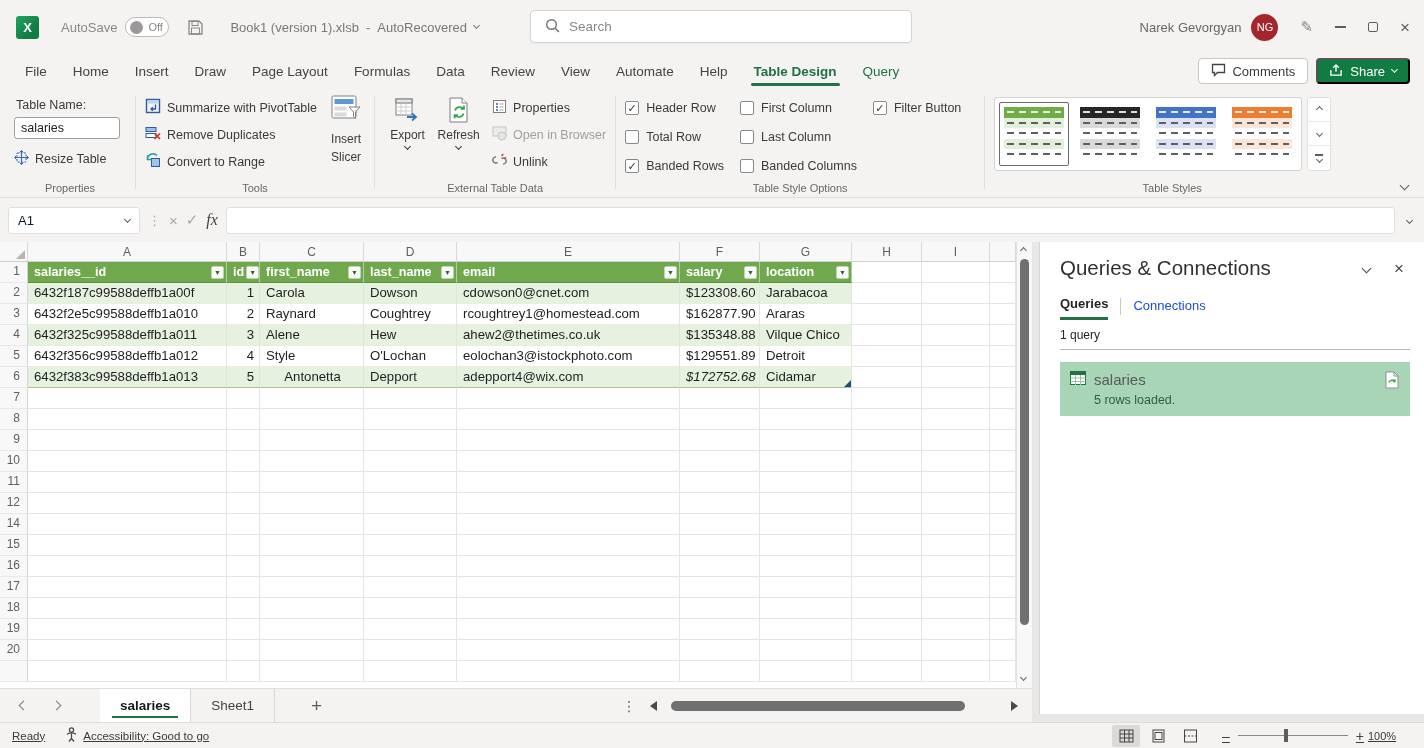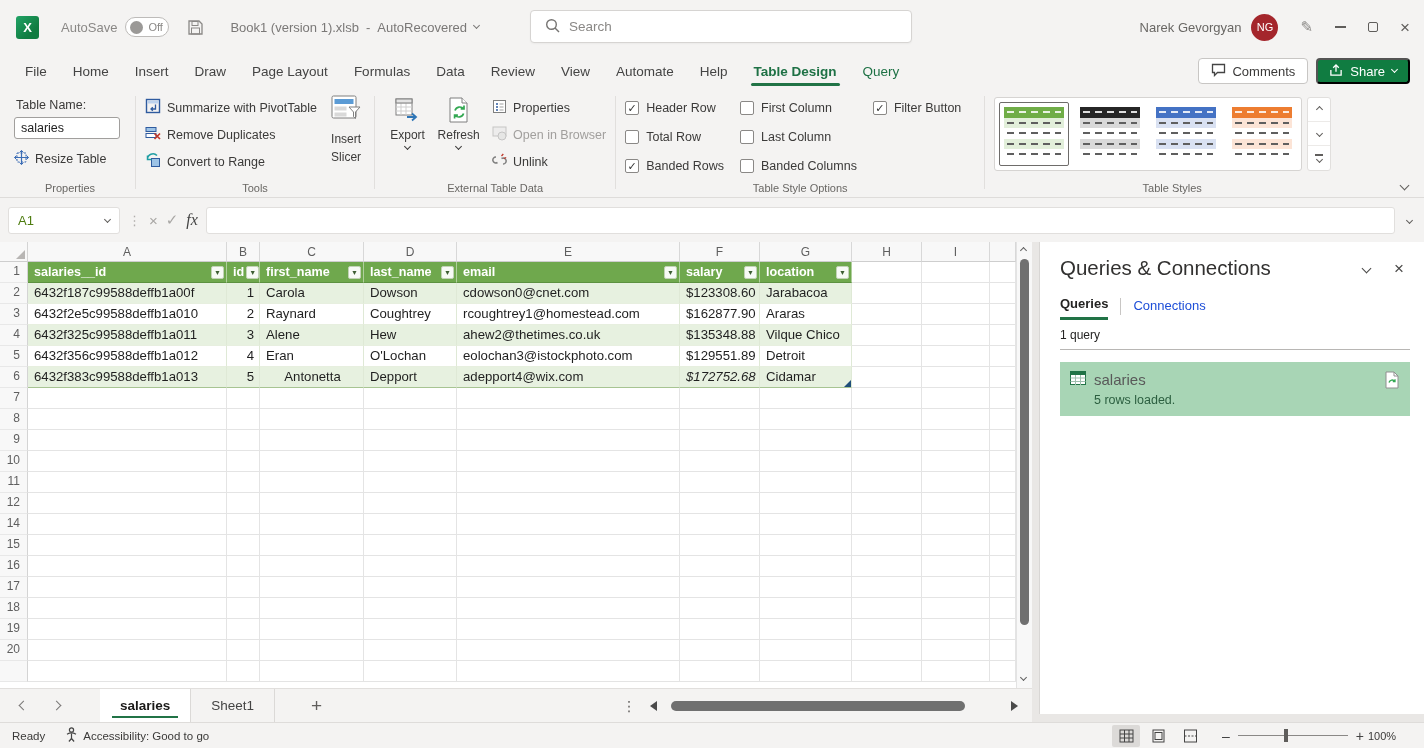--- a/index.html
+++ b/index.html
@@ -61,21 +61,21 @@
   .sw-row{height:10.5px;position:relative;}
   .sw-row .dash{position:absolute;left:3px;right:3px;top:4px;height:2px;background-image:repeating-linear-gradient(90deg,var(--dc) 0 7px,transparent 7px 12px);}
   .galscroll{display:flex;flex-direction:column;margin-left:5px;border:1px solid #e1dfdd;border-radius:3px;background:#fff;overflow:hidden;}
   .galscroll div{width:22px;height:24px;display:flex;align-items:center;justify-content:center;color:#605e5c;border-bottom:1px solid #eceae8;}
   .galscroll div:last-child{border-bottom:none;}
   .morebar{width:8px;height:1.5px;background:#605e5c;margin-bottom:1px;}
   .ribbon-collapse{position:absolute;right:16px;bottom:8px;color:#605e5c;}
 
   
   .formulabar{height:44px;display:flex;align-items:center;padding:0 8px;gap:8px;background:#f4f3f2;}
-  .namebox{width:112px;height:27px;background:#fff;border:1px solid #e1dfdd;border-radius:3px;display:flex;align-items:center;padding:0 9px;font-size:13px;color:#4d7c0f;}
+  .namebox{width:132px;height:27px;background:#fff;border:1px solid #e1dfdd;border-radius:3px;display:flex;align-items:center;padding:0 9px;font-size:13px;color:#0f172a;}
   .namebox span:first-child{flex:1;}
   .fsep{color:#b0aeac;font-size:13px;}
   .fbtn-x,.fbtn-ok{color:#a8a6a4;font-size:15px;}
   .fx{font-family:"Liberation Serif",serif;font-style:italic;font-size:16px;color:#444;}
   .finput{flex:1;height:27px;background:#fff;border:1px solid #e1dfdd;border-radius:3px;font-size:13px;padding:0 8px;color:#222;}
   .fchv{color:#605e5c;margin:0 4px;}
 
   
   .main{height:480px;display:flex;background:#e9e7e5;}
   .leftcol{width:1032px;display:flex;flex-direction:column;background:#fff;}
@@ -124,21 +124,21 @@
   .ptab{font-size:13px;color:#1d4ed8;padding-bottom:6px;}
   .ptab.active{font-weight:700;color:#252423;border-bottom:3px solid var(--accent);}
   .ptabdiv{width:1px;height:17px;background:#c8c6c4;margin-bottom:4px;}
   .pcount{font-size:12px;color:#252423;margin-top:8px;padding-bottom:7px;border-bottom:1px solid #b8b6b4;}
   .qitem{margin-top:12px;background:var(--qsel);padding:9px 10px;position:relative;}
   .qline1{display:flex;align-items:center;gap:8px;font-size:15px;color:#595959;}
   .qline2{margin-left:24px;margin-top:5px;font-size:12.5px;color:#2c5f40;}
   .qdoc{position:absolute;right:10px;top:9px;}
 
   
-  .statusbar{height:26px;border-top:1px solid #dedcda;background:#f4f3f2;display:flex;align-items:center;font-size:11.5px;color:#3b3a39;padding-left:12px;gap:20px;position:relative;}
+  .statusbar{height:26px;border-top:1px solid #dedcda;background:#f4f3f2;display:flex;align-items:center;font-size:11.5px;color:#3b3a39;padding-left:12px;gap:20px;position:relative;text-decoration:underline;}
   .acc{display:flex;align-items:center;gap:5px;}
   .sb-right{margin-left:auto;display:flex;align-items:center;gap:4px;padding-right:12px;}
   .vwbtn{width:28px;height:22px;display:flex;align-items:center;justify-content:center;border-radius:2px;}
   .vwbtn.active{background:#dcdad8;}
   .zoomctl{display:flex;align-items:center;gap:8px;margin-left:14px;}
   .zminus,.zplus{color:#444;font-size:14px;}
   .ztrack{width:110px;height:1.5px;background:#8a8886;position:relative;}
   .zhandle{position:absolute;left:42%;top:-6px;width:4px;height:13px;background:#5f5d5b;}
   .zval{width:44px;text-align:left;font-size:11px;}
 </style>
@@ -563,21 +563,21 @@
             <div class="cell td band right" style="width: 80px;">$135348.88</div>
             <div class="cell td band" style="width: 92px;">Vilque Chico</div>
             <div class="cell" style="width: 70px;"></div>
             <div class="cell" style="width: 68px;"></div>
             <div class="cell" style="width: 26px;"></div>
           </div>
           <div class="grow">
             <div class="gut">5</div>
             <div class="cell td" style="width: 199px;">6432f356c99588deffb1a012</div>
             <div class="cell td right" style="width: 33px;">4</div>
-            <div class="cell td" style="width: 104px;">Eran</div>
+            <div class="cell td" style="width: 104px;">Style</div>
             <div class="cell td" style="width: 93px;">O'Lochan</div>
             <div class="cell td" style="width: 223px;">eolochan3@istockphoto.com</div>
             <div class="cell td right" style="width: 80px;">$129551.89</div>
             <div class="cell td" style="width: 92px;">Detroit</div>
             <div class="cell" style="width: 70px;"></div>
             <div class="cell" style="width: 68px;"></div>
             <div class="cell" style="width: 26px;"></div>
           </div>
           <div class="grow">
             <div class="gut">6</div>

